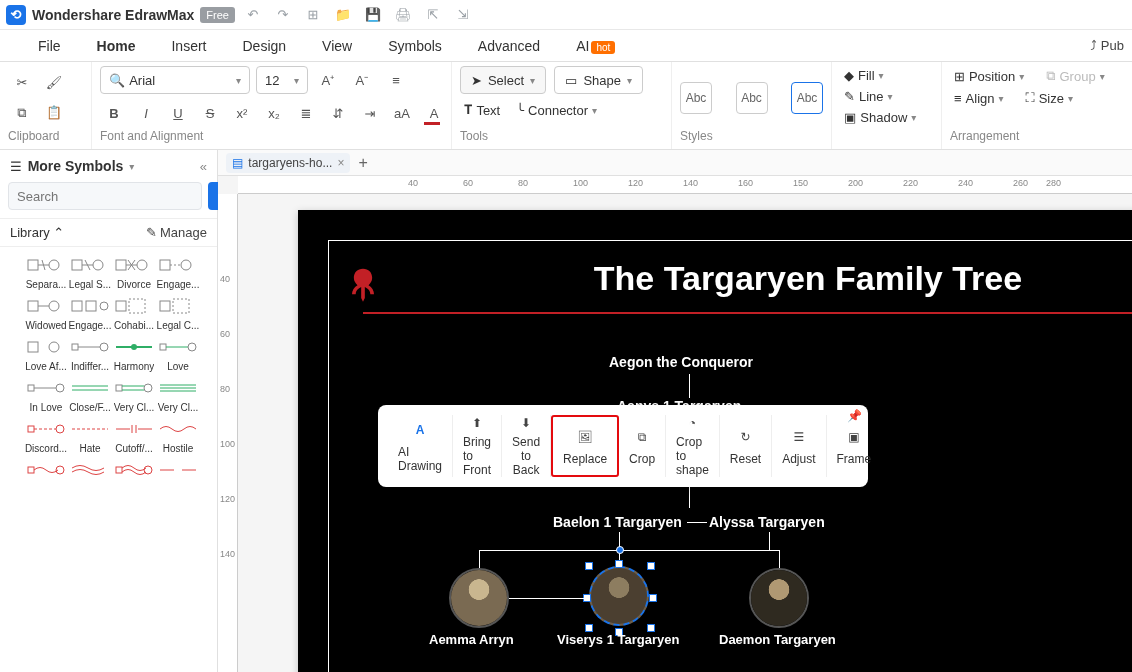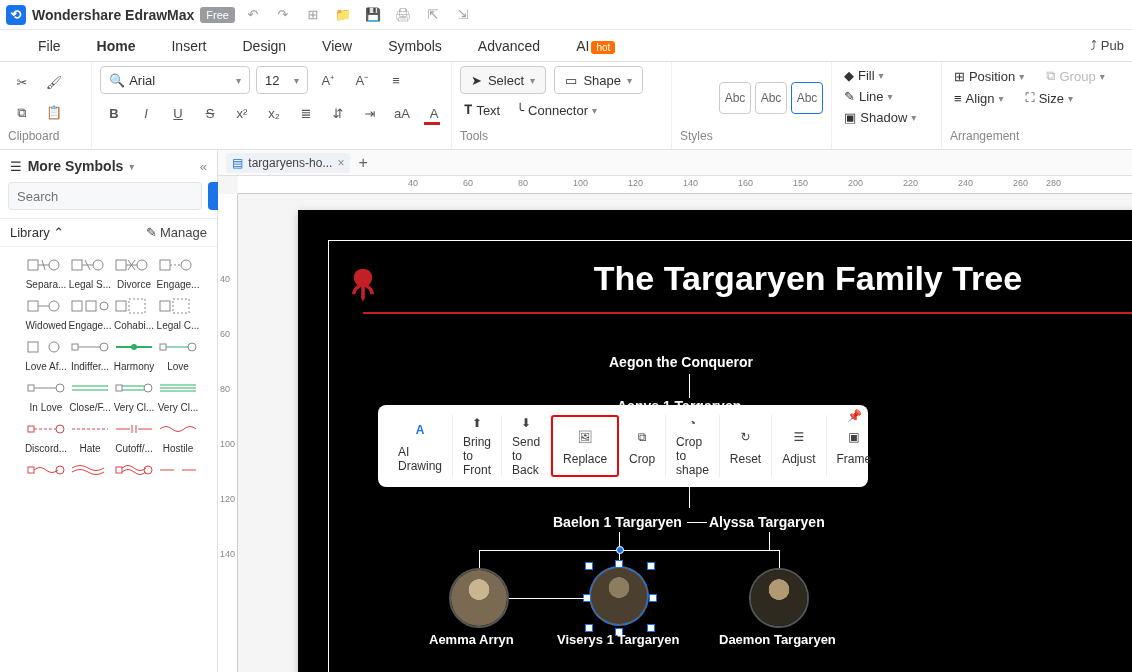--- a/index.html
+++ b/index.html
@@ -140,38 +140,39 @@
           </div>
         <div class="rbtn">x²</div>
         <div class="rbtn">x₂</div>
         <div class="rbtn">≣</div>
         <div class="rbtn">⇵</div>
         <div class="rbtn">⇥</div>
         <div class="rbtn">aA</div>
         <div class="rbtn" style="position:relative">A<span style="position:absolute;bottom:1px;left:4px;width:16px;height:3px;background:#C22026"></span></div>
       </div>
     </div>
+    <div class="ribbon-label">Font and Alignment</div>
   </div>
 
   <div class="ribbon-group" style="width:220px">
     <div class="ribbon-body" style="flex-direction:column;align-items:stretch;gap:6px">
       <div style="display:flex;gap:8px">
         <div class="big-btn">➤ <span>Select</span> <span class="caret">▾</span></div>
         <div class="big-btn" style="background:#fff">▭ <span>Shape</span> <span class="caret">▾</span></div>
       </div>
       <div style="display:flex;gap:8px">
         <div class="right-rbtn">𝐓 <span>Text</span></div>
         <div class="right-rbtn">╰ <span>Connector</span> <span class="caret">▾</span></div>
       </div>
     </div>
     <div class="ribbon-label">Tools</div>
   </div>
 
   <div class="ribbon-group" style="width:160px">
-    <div class="ribbon-body" style="justify-content:flex-end">
+    <div class="ribbon-body" style="gap:8px;justify-content:space-between">
       <div class="abc">Abc</div>
       <div class="abc">Abc</div>
       <div class="abc sel2">Abc</div>
     </div>
     <div class="ribbon-label">Styles</div>
   </div>
 
   <div class="ribbon-group" style="width:110px">
     <div class="ribbon-body" style="flex-direction:column;align-items:flex-start;gap:2px">
       <div class="right-rbtn">◆ <span>Fill</span> <span class="caret">▾</span></div>
@@ -552,21 +553,21 @@
           <div class="ci-icon" style="color:#1a73e8;font-weight:bold">A</div>
           <span>AI Drawing</span>
         </div>
       <div class="ctx-item">
           <div class="ci-icon">⬆</div>
           <span style="white-space:pre-line;text-align:left">Bring to
 Front</span>
         </div>
       <div class="ctx-item">
           <div class="ci-icon">⬇</div>
-          <span style="white-space:pre-line;">Send to
+          <span style="white-space:pre-line;text-align:center">Send to
 Back</span>
         </div>
       <div class="ctx-item replace">
           <div class="ci-icon">🖼</div>
           <span>Replace</span>
         </div>
       <div class="ctx-item">
           <div class="ci-icon">⧉</div>
           <span>Crop</span>
         </div>

